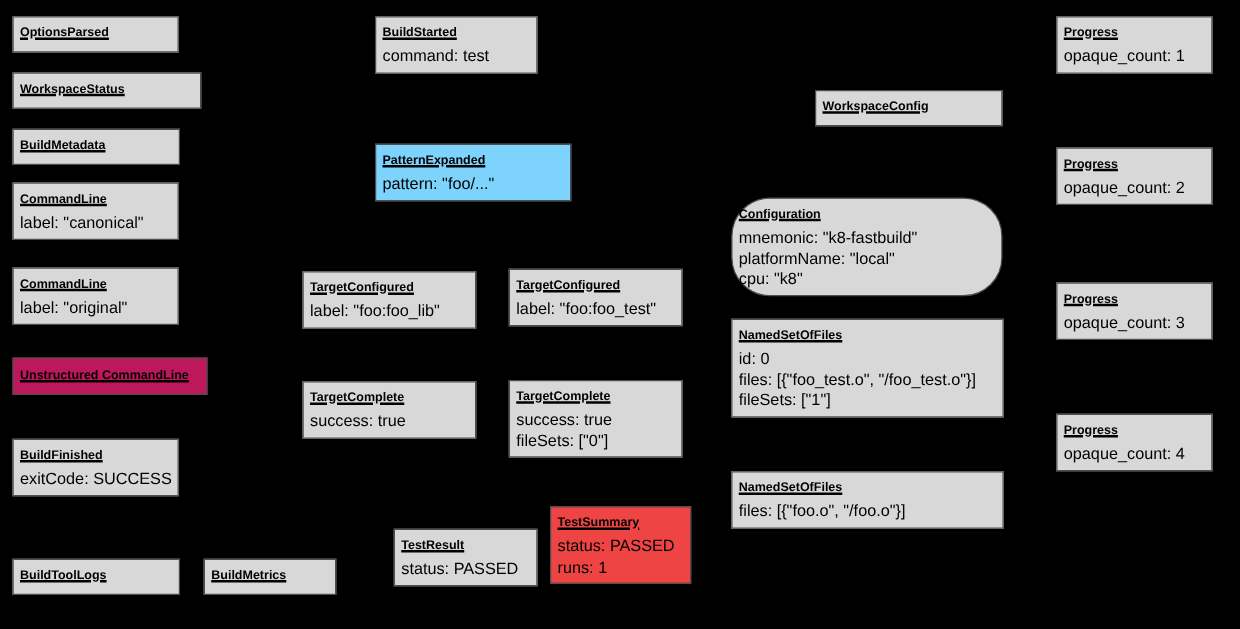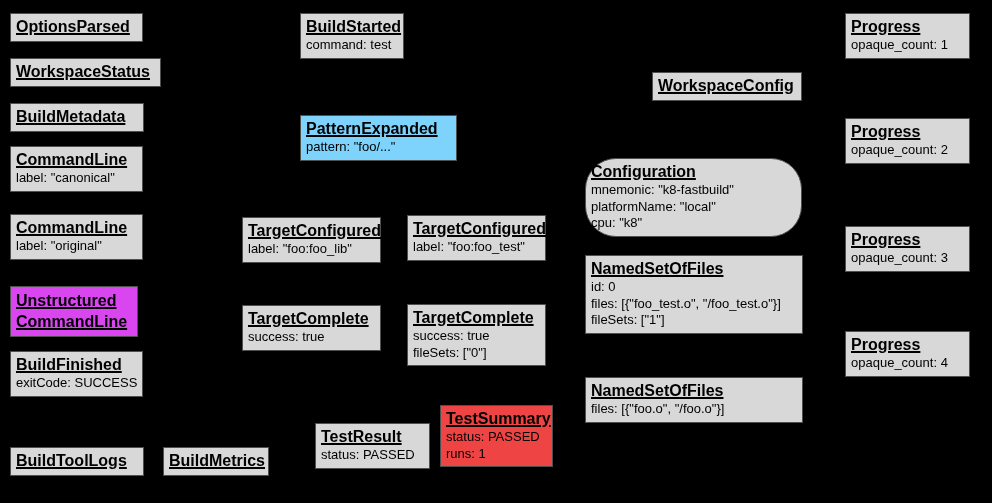--- a/index.html
+++ b/index.html
@@ -6,21 +6,21 @@
   #canvas{
     position:relative;width:992px;height:503px;background:#000;overflow:hidden;
     font-family:"Liberation Sans",sans-serif;
   }
   .node{
     position:absolute;box-sizing:border-box;
     background:#d8d8d8;border:1px solid #4f4f4f;color:#000;
     padding:3px 5px 4px 5px;
   }
   .node .t{
-    font-weight:bold;font-size:16px;line-height:20px;
+    font-weight:bold;font-size:10px;line-height:20px;
     text-decoration:underline;text-decoration-thickness:1.5px;
     white-space:nowrap;
   }
   .node .t.wrap{white-space:normal;line-height:21px;}
   .node .d{font-size:13px;line-height:16.5px;white-space:nowrap;}
 </style>
 </head>
 <body style="background: rgb(0, 0, 0);">
 
 <div id="canvas" style="background: rgb(0, 0, 0);">
@@ -40,38 +40,38 @@
   <div class="node" style="left: 10px; top: 146px; width: 133px; background: rgb(216, 216, 216); border-color: rgb(79, 79, 79); color: rgb(0, 0, 0);">
     <div class="t">CommandLine</div>
     <div class="d">label: "canonical"</div>
   </div>
 
   <div class="node" style="left: 10px; top: 214px; width: 133px; background: rgb(216, 216, 216); border-color: rgb(79, 79, 79); color: rgb(0, 0, 0);">
     <div class="t">CommandLine</div>
     <div class="d">label: "original"</div>
   </div>
 
-  <div class="node" style="left: 10px; top: 286px; width: 128px; background: #d946ef; border-color: rgb(79, 79, 79); color: rgb(0, 0, 0);">
+  <div class="node" style="left: 10px; top: 286px; width: 156px; background: #be185d; border-color: rgb(79, 79, 79); color: rgb(0, 0, 0);">
     <div class="t wrap">Unstructured CommandLine</div>
   </div>
 
   <div class="node" style="left: 10px; top: 351px; width: 133px; background: rgb(216, 216, 216); border-color: rgb(79, 79, 79); color: rgb(0, 0, 0);">
     <div class="t">BuildFinished</div>
     <div class="d">exitCode: SUCCESS</div>
   </div>
 
   <div class="node" style="left: 10px; top: 447px; width: 134px; background: rgb(216, 216, 216); border-color: rgb(79, 79, 79); color: rgb(0, 0, 0);">
     <div class="t">BuildToolLogs</div>
   </div>
 
   <div class="node" style="left: 163px; top: 447px; width: 106px; background: rgb(216, 216, 216); border-color: rgb(79, 79, 79); color: rgb(0, 0, 0);">
     <div class="t">BuildMetrics</div>
   </div>
 
-  <div class="node" style="left: 300px; top: 13px; width: 104px; background: rgb(216, 216, 216); border-color: rgb(79, 79, 79); color: rgb(0, 0, 0);">
+  <div class="node" style="left: 300px; top: 13px; width: 130px; background: rgb(216, 216, 216); border-color: rgb(79, 79, 79); color: rgb(0, 0, 0);">
     <div class="t">BuildStarted</div>
     <div class="d">command: test</div>
   </div>
 
   <div class="node" style="left: 300px; top: 115px; width: 157px; background: #7dd3fc; border-color: rgb(79, 79, 79); color: rgb(0, 0, 0);">
     <div class="t">PatternExpanded</div>
     <div class="d">pattern: "foo/..."</div>
   </div>
 
   <div class="node" style="left: 242px; top: 217px; width: 139px; background: rgb(216, 216, 216); border-color: rgb(79, 79, 79); color: rgb(0, 0, 0);">

